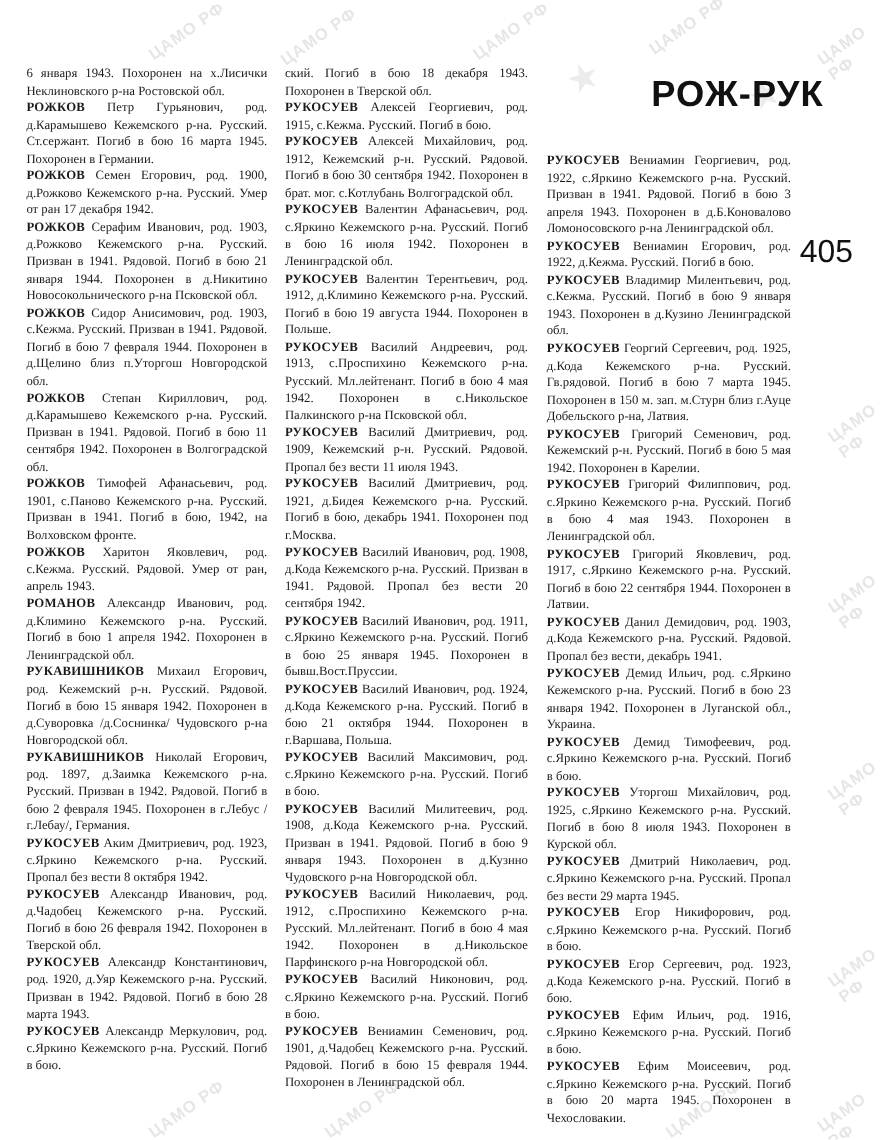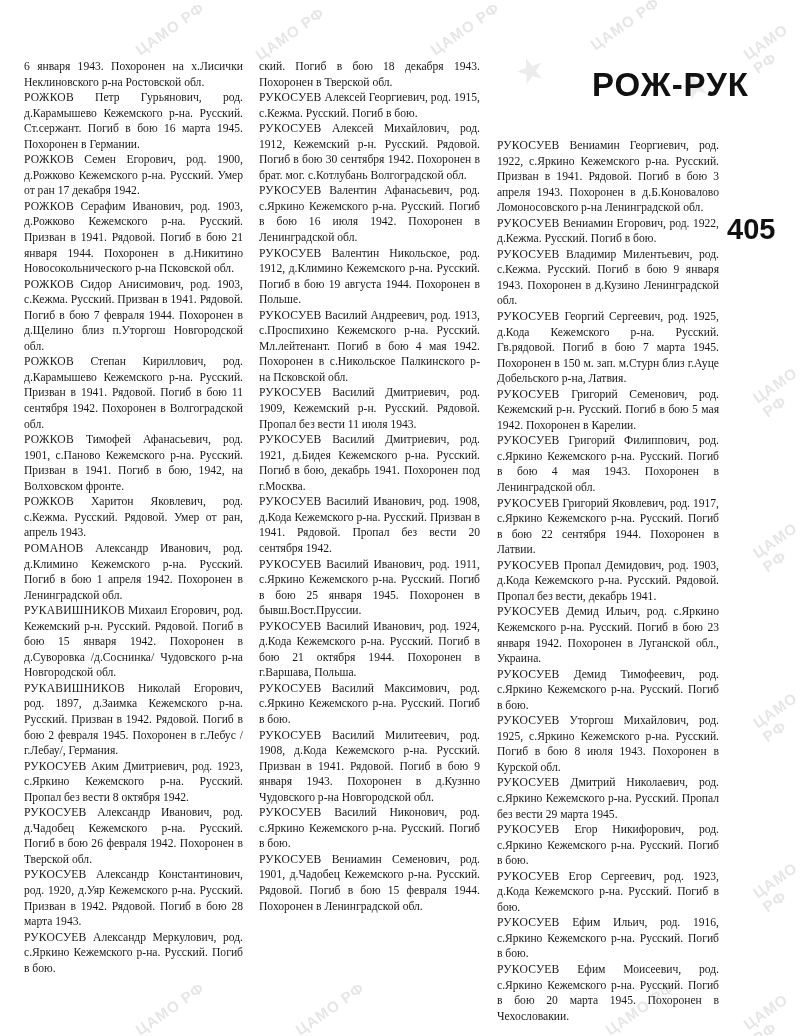--- a/index.html
+++ b/index.html
@@ -4,26 +4,26 @@
 <style>
   html, body { margin: 0; padding: 0; background: #ffffff; }
   body { width: 800px; height: 1036px; position: relative; overflow: hidden;
          font-family: "Liberation Serif", "DejaVu Serif", serif; color: #1a1a1a; }
   .col { position: absolute; top: 59px; font-size: 11.6px; line-height: 15.55px;
          text-align: justify; hyphens: manual; }
   .col-left { left: 24px; width: 219px; }
   .col-mid  { left: 259px; width: 221px; }
   .col-right { left: 497px; width: 222px; top: 138px; }
   .entry { margin: 0; padding: 0; }
-  .entry .surname { font-weight: normal; letter-spacing: 0.2px; }
+  .entry .surname { font-weight: bold; letter-spacing: 0.2px; }
   .entry .given { font-weight: normal; }
   .header { position: absolute; left: 592px; top: 46px; font-family: Liberation Sans, sans-serif;
             font-weight: bold; font-size: 33px; letter-spacing: 1px; color: #111; margin-top: 20px; }
   .pagenum { position: absolute; left: 727px; top: 213px; font-family: "Liberation Sans", "DejaVu Sans", sans-serif;
-             font-weight: bold; font-size: 29px; color: #111; }
+             font-weight: normal; font-size: 29px; color: #111; }
   .wm { position: absolute; font-family: "Liberation Sans", "DejaVu Sans", sans-serif; font-weight: bold;
         font-size: 15px; color: #e6e6e6; transform: rotate(-35deg); pointer-events: none; letter-spacing: 1px; }
   .star { position: absolute; color: #ececec; font-size: 34px; pointer-events: none; transform: rotate(-20deg); }
 </style>
 </head>
 <body>
 
 <div class="wm" style="left:130px;top:20px;">ЦАМО РФ</div>
 <div class="wm" style="left:425px;top:20px;">ЦАМО РФ</div>
 <div class="wm" style="left:585px;top:15px;">ЦАМО РФ</div>
@@ -58,41 +58,42 @@
     <p class="entry"><span class="surname">РУКОСУЕВ</span> <span class="given">Аким Дмитриевич,</span><span class="details"> род. 1923, с.Яркино Кежемского р-на. Русский. Пропал без вести 8 октября 1942.</span></p>
     <p class="entry"><span class="surname">РУКОСУЕВ</span> <span class="given">Александр Иванович,</span><span class="details"> род. д.Чадобец Кежемского р-на. Русский. Погиб в бою 26 февраля 1942. Похоронен в Тверской обл.</span></p>
     <p class="entry"><span class="surname">РУКОСУЕВ</span> <span class="given">Александр Константинович,</span><span class="details"> род. 1920, д.Уяр Кежемского р-на. Русский. Призван в 1942. Рядовой. Погиб в бою 28 марта 1943.</span></p>
     <p class="entry"><span class="surname">РУКОСУЕВ</span> <span class="given">Александр Меркулович,</span><span class="details"> род. с.Яркино Кежемского р-на. Русский. Погиб в бою.</span></p>
   </div>
 <div class="col col-mid">
     <p class="entry"><span class="details">ский. Погиб в бою 18 декабря 1943. Похоронен в Тверской обл.</span></p>
     <p class="entry"><span class="surname">РУКОСУЕВ</span> <span class="given">Алексей Георгиевич,</span><span class="details"> род. 1915, с.Кежма. Русский. Погиб в бою.</span></p>
     <p class="entry"><span class="surname">РУКОСУЕВ</span> <span class="given">Алексей Михайлович,</span><span class="details"> род. 1912, Кежемский р-н. Русский. Рядовой. Погиб в бою 30 сентября 1942. Похоронен в брат. мог. с.Котлубань Волгоградской обл.</span></p>
     <p class="entry"><span class="surname">РУКОСУЕВ</span> <span class="given">Валентин Афанасьевич,</span><span class="details"> род. с.Яркино Кежемского р-на. Русский. Погиб в бою 16 июля 1942. Похоронен в Ленинградской обл.</span></p>
-    <p class="entry"><span class="surname">РУКОСУЕВ</span> <span class="given">Валентин Никольское,</span><span class="details"> род. 1912, д.Климино Кежемского р-на. Русский. Погиб в бою 19 августа 1944. Похоронен в Польше.</span></p>
+    <p class="entry"><span class="surname">РУКОСУЕВ</span> <span class="given">Валентин Терентьевич,</span><span class="details"> род. 1912, д.Климино Кежемского р-на. Русский. Погиб в бою 19 августа 1944. Похоронен в Польше.</span></p>
     <p class="entry"><span class="surname">РУКОСУЕВ</span> <span class="given">Василий Андреевич,</span><span class="details"> род. 1913, с.Проспихино Кежемского р-на. Русский. Мл.лейтенант. Погиб в бою 4 мая 1942. Похоронен в с.Никольское Палкинского р-на Псковской обл.</span></p>
     <p class="entry"><span class="surname">РУКОСУЕВ</span> <span class="given">Василий Дмитриевич,</span><span class="details"> род. 1909, Кежемский р-н. Русский. Рядовой. Пропал без вести 11 июля 1943.</span></p>
     <p class="entry"><span class="surname">РУКОСУЕВ</span> <span class="given">Василий Дмитриевич,</span><span class="details"> род. 1921, д.Бидея Кежемского р-на. Русский. Погиб в бою, декабрь 1941. Похоронен под г.Москва.</span></p>
     <p class="entry"><span class="surname">РУКОСУЕВ</span> <span class="given">Василий Иванович,</span><span class="details"> род. 1908, д.Кода Кежемского р-на. Русский. Призван в 1941. Рядовой. Пропал без вести 20 сентября 1942.</span></p>
     <p class="entry"><span class="surname">РУКОСУЕВ</span> <span class="given">Василий Иванович,</span><span class="details"> род. 1911, с.Яркино Кежемского р-на. Русский. Погиб в бою 25 января 1945. Похоронен в бывш.Вост.Пруссии.</span></p>
     <p class="entry"><span class="surname">РУКОСУЕВ</span> <span class="given">Василий Иванович,</span><span class="details"> род. 1924, д.Кода Кежемского р-на. Русский. Погиб в бою 21 октября 1944. Похоронен в г.Варшава, Польша.</span></p>
     <p class="entry"><span class="surname">РУКОСУЕВ</span> <span class="given">Василий Максимович,</span><span class="details"> род. с.Яркино Кежемского р-на. Русский. Погиб в бою.</span></p>
     <p class="entry"><span class="surname">РУКОСУЕВ</span> <span class="given">Василий Милитеевич,</span><span class="details"> род. 1908, д.Кода Кежемского р-на. Русский. Призван в 1941. Рядовой. Погиб в бою 9 января 1943. Похоронен в д.Кузнно Чудовского р-на Новгородской обл.</span></p>
+    <p class="entry"><span class="surname">РУКОСУЕВ</span> <span class="given">Василий Николаевич,</span><span class="details"> род. 1912, с.Проспихино Кежемского р-на. Русский. Мл.лейтенант. Погиб в бою 4 мая 1942. Похоронен в д.Никольское Парфинского р-на Новгородской обл.</span></p>
     <p class="entry"><span class="surname">РУКОСУЕВ</span> <span class="given">Василий Никонович,</span><span class="details"> род. с.Яркино Кежемского р-на. Русский. Погиб в бою.</span></p>
     <p class="entry"><span class="surname">РУКОСУЕВ</span> <span class="given">Вениамин Семенович,</span><span class="details"> род. 1901, д.Чадобец Кежемского р-на. Русский. Рядовой. Погиб в бою 15 февраля 1944. Похоронен в Ленинградской обл.</span></p>
   </div>
 <div class="col col-right">
     <p class="entry"><span class="surname">РУКОСУЕВ</span> <span class="given">Вениамин Георгиевич,</span><span class="details"> род. 1922, с.Яркино Кежемского р-на. Русский. Призван в 1941. Рядовой. Погиб в бою 3 апреля 1943. Похоронен в д.Б.Коновалово Ломоносовского р-на Ленинградской обл.</span></p>
     <p class="entry"><span class="surname">РУКОСУЕВ</span> <span class="given">Вениамин Егорович,</span><span class="details"> род. 1922, д.Кежма. Русский. Погиб в бою.</span></p>
     <p class="entry"><span class="surname">РУКОСУЕВ</span> <span class="given">Владимир Милентьевич,</span><span class="details"> род. с.Кежма. Русский. Погиб в бою 9 января 1943. Похоронен в д.Кузино Ленинградской обл.</span></p>
     <p class="entry"><span class="surname">РУКОСУЕВ</span> <span class="given">Георгий Сергеевич,</span><span class="details"> род. 1925, д.Кода Кежемского р-на. Русский. Гв.рядовой. Погиб в бою 7 марта 1945. Похоронен в 150 м. зап. м.Стурн близ г.Ауце Добельского р-на, Латвия.</span></p>
     <p class="entry"><span class="surname">РУКОСУЕВ</span> <span class="given">Григорий Семенович,</span><span class="details"> род. Кежемский р-н. Русский. Погиб в бою 5 мая 1942. Похоронен в Карелии.</span></p>
     <p class="entry"><span class="surname">РУКОСУЕВ</span> <span class="given">Григорий Филиппович,</span><span class="details"> род. с.Яркино Кежемского р-на. Русский. Погиб в бою 4 мая 1943. Похоронен в Ленинградской обл.</span></p>
     <p class="entry"><span class="surname">РУКОСУЕВ</span> <span class="given">Григорий Яковлевич,</span><span class="details"> род. 1917, с.Яркино Кежемского р-на. Русский. Погиб в бою 22 сентября 1944. Похоронен в Латвии.</span></p>
-    <p class="entry"><span class="surname">РУКОСУЕВ</span> <span class="given">Пропал Демидович,</span><span class="details"> род. 1903, д.Кода Кежемского р-на. Русский. Рядовой. Пропал без вести, декабрь 1941.</span></p>
+    <p class="entry"><span class="surname">РУКОСУЕВ</span> <span class="given">Данил Демидович,</span><span class="details"> род. 1903, д.Кода Кежемского р-на. Русский. Рядовой. Пропал без вести, декабрь 1941.</span></p>
     <p class="entry"><span class="surname">РУКОСУЕВ</span> <span class="given">Демид Ильич,</span><span class="details"> род. с.Яркино Кежемского р-на. Русский. Погиб в бою 23 января 1942. Похоронен в Луганской обл., Украина.</span></p>
     <p class="entry"><span class="surname">РУКОСУЕВ</span> <span class="given">Демид Тимофеевич,</span><span class="details"> род. с.Яркино Кежемского р-на. Русский. Погиб в бою.</span></p>
     <p class="entry"><span class="surname">РУКОСУЕВ</span> <span class="given">Уторгош Михайлович,</span><span class="details"> род. 1925, с.Яркино Кежемского р-на. Русский. Погиб в бою 8 июля 1943. Похоронен в Курской обл.</span></p>
     <p class="entry"><span class="surname">РУКОСУЕВ</span> <span class="given">Дмитрий Николаевич,</span><span class="details"> род. с.Яркино Кежемского р-на. Русский. Пропал без вести 29 марта 1945.</span></p>
     <p class="entry"><span class="surname">РУКОСУЕВ</span> <span class="given">Егор Никифорович,</span><span class="details"> род. с.Яркино Кежемского р-на. Русский. Погиб в бою.</span></p>
     <p class="entry"><span class="surname">РУКОСУЕВ</span> <span class="given">Егор Сергеевич,</span><span class="details"> род. 1923, д.Кода Кежемского р-на. Русский. Погиб в бою.</span></p>
     <p class="entry"><span class="surname">РУКОСУЕВ</span> <span class="given">Ефим Ильич,</span><span class="details"> род. 1916, с.Яркино Кежемского р-на. Русский. Погиб в бою.</span></p>
     <p class="entry"><span class="surname">РУКОСУЕВ</span> <span class="given">Ефим Моисеевич,</span><span class="details"> род. с.Яркино Кежемского р-на. Русский. Погиб в бою 20 марта 1945. Похоронен в Чехословакии.</span></p>
   </div>
 

